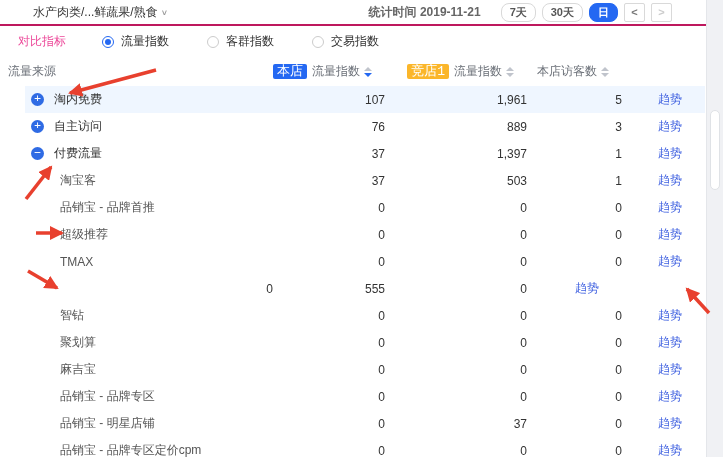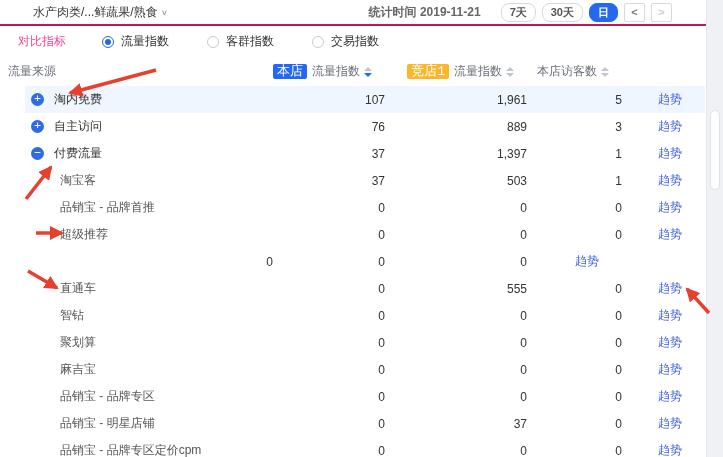--- a/index.html
+++ b/index.html
@@ -202,29 +202,29 @@
     <div class="row grid-cols">
       <div class="cell name sub">
         <span>超级推荐</span>
       </div>
       <div class="cell num">0</div>
       <div class="cell num">0</div>
       <div class="cell num">0</div>
       <div class="cell ops"><span class="trend">趋势</span></div>
     </div>
     <div class="row grid-cols">
-      <div class="cell num">0</div>
-      <div class="cell num">0</div>
-      <div class="cell num">0</div>
-      <div class="cell ops"><span class="trend">趋势</span></div>
-    </div>
-    <div class="row grid-cols">
-      <div class="cell name sub">
-        <span>直通车</span>
-      </div>
+      <div class="cell name sub">
+        <span>TMAX</span>
+      </div>
+      <div class="cell num">0</div>
+      <div class="cell num">0</div>
+      <div class="cell num">0</div>
+      <div class="cell ops"><span class="trend">趋势</span></div>
+    </div>
+    <div class="row grid-cols">
       <div class="cell num">0</div>
       <div class="cell num">555</div>
       <div class="cell num">0</div>
       <div class="cell ops"><span class="trend">趋势</span></div>
     </div>
     <div class="row grid-cols">
       <div class="cell name sub">
         <span>智钻</span>
       </div>
       <div class="cell num">0</div>

